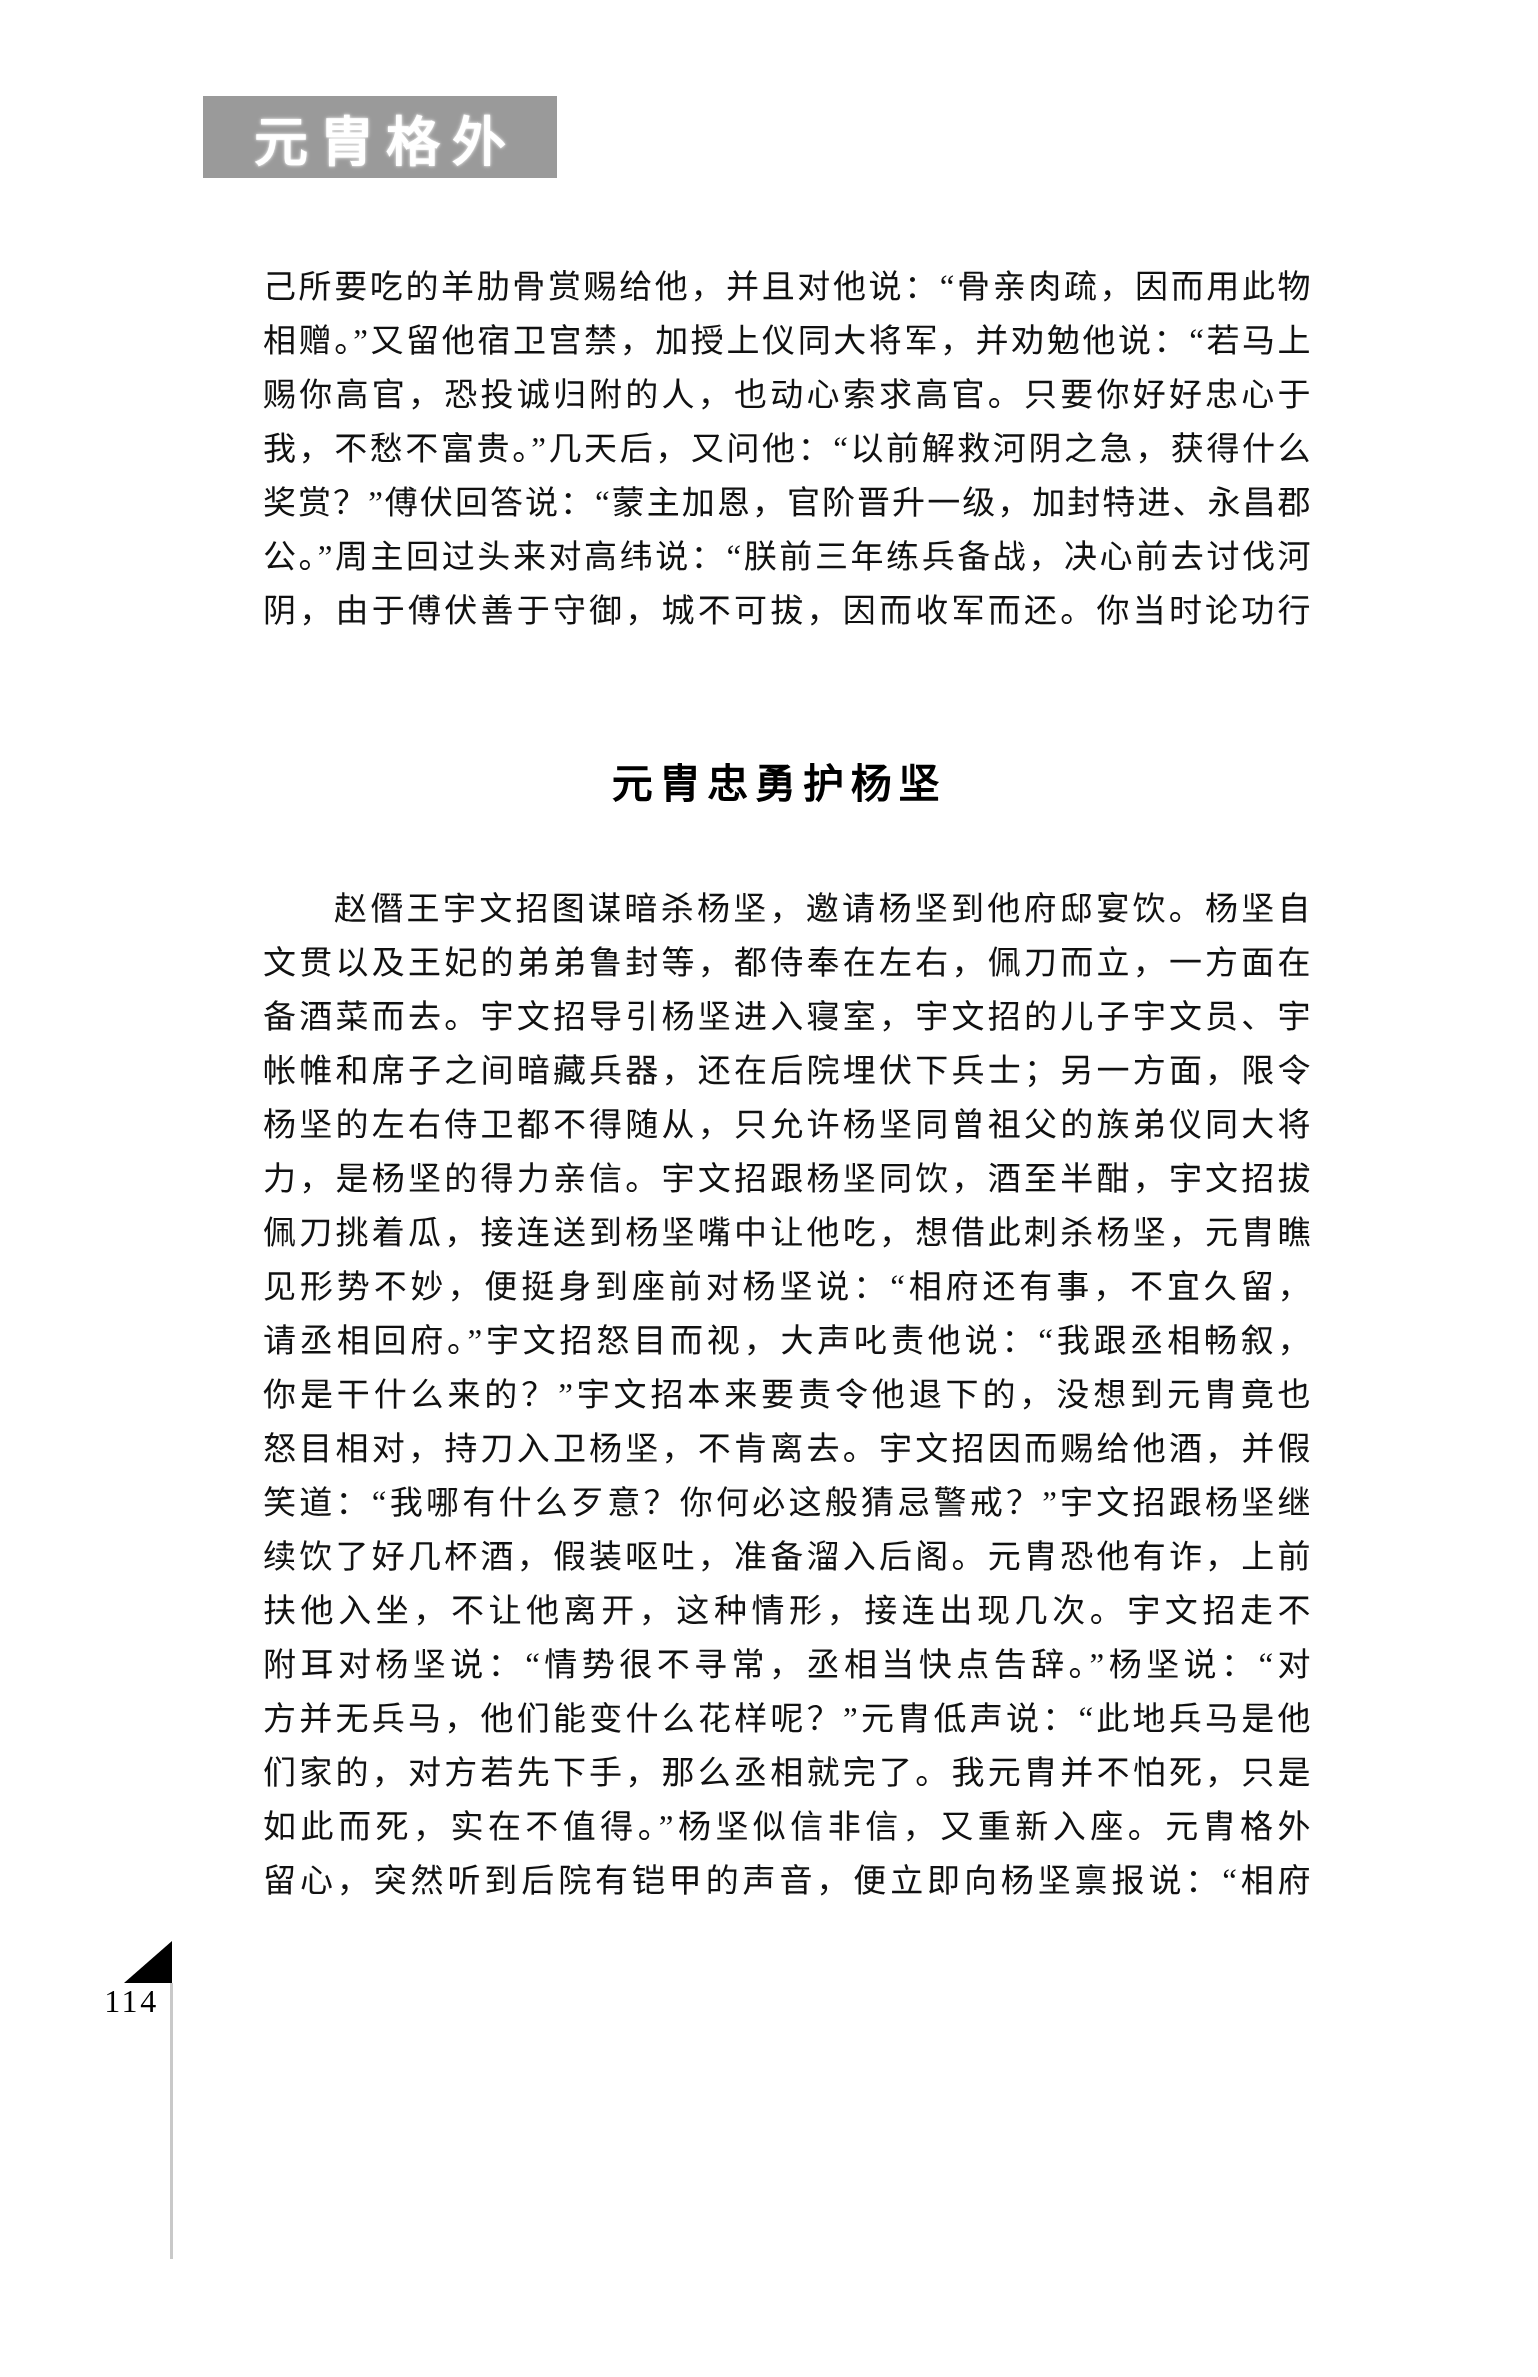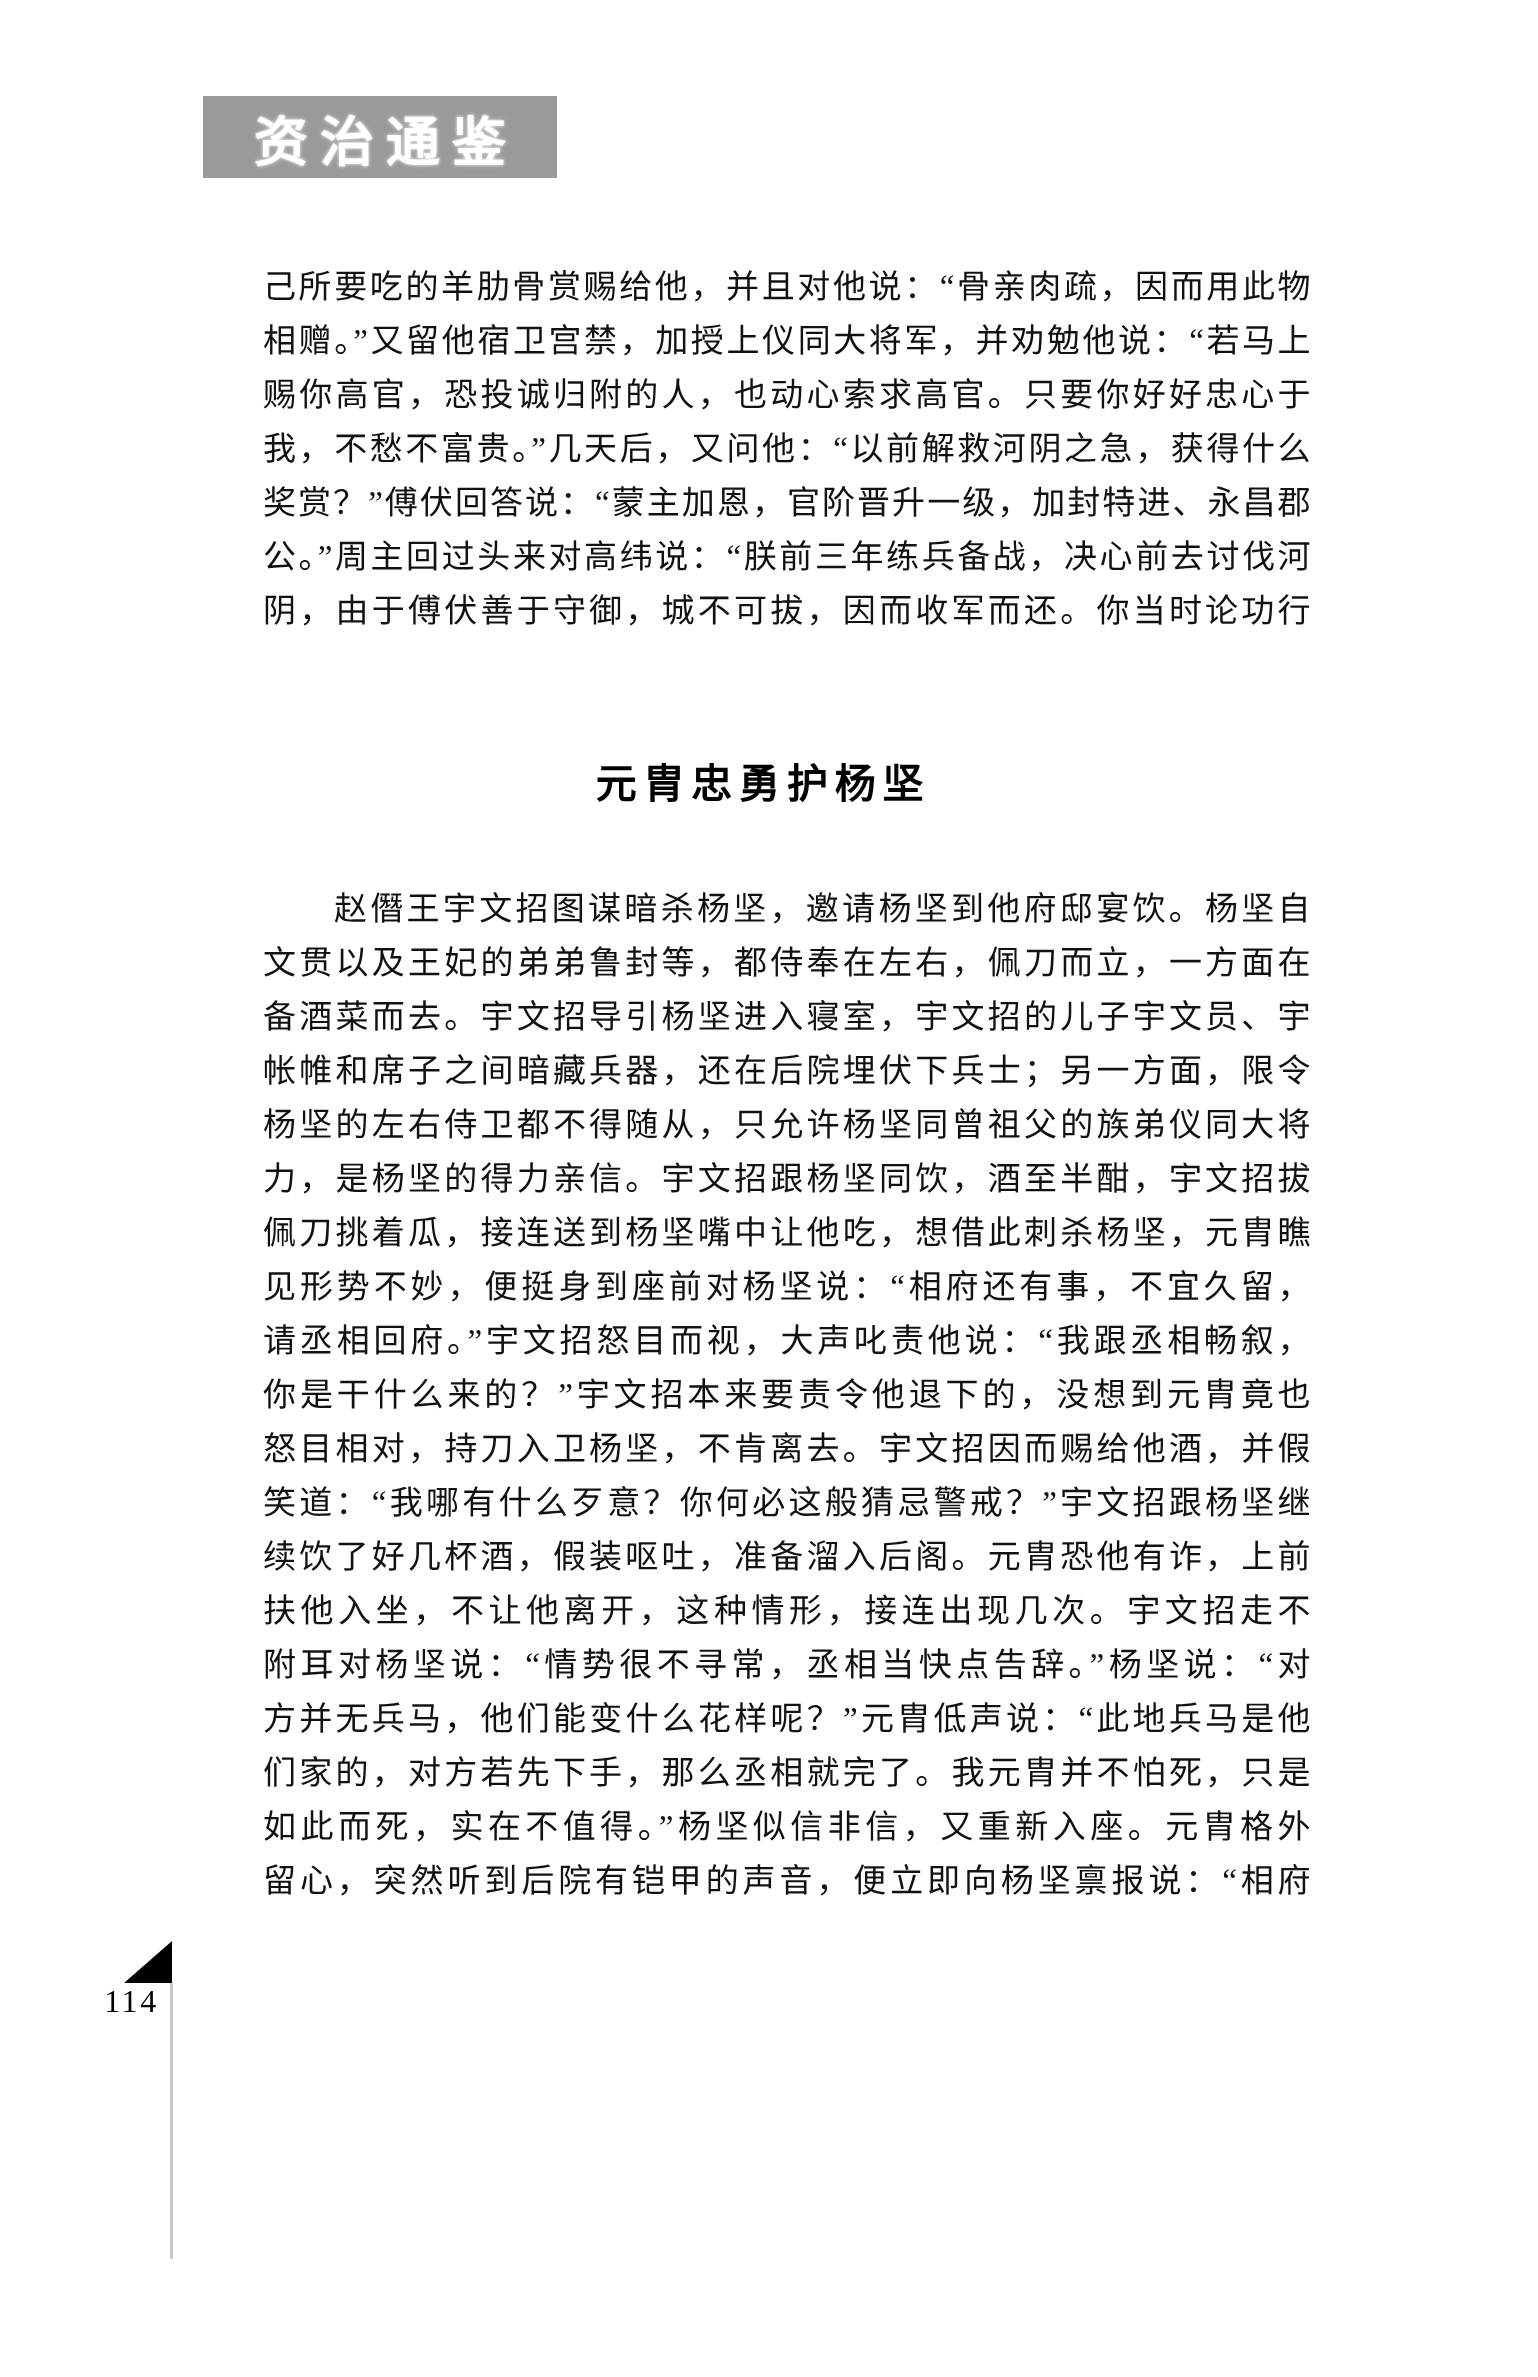--- a/index.html
+++ b/index.html
@@ -55,21 +55,21 @@
   }
   .tline-last{
     text-align:left;
     text-align-last:left;
   }
   .tline-indent{
     text-indent:71px;
   }
   
   .heading{
-    position:absolute;left:239px;top:757px;width:1048px;height:54px;
+    position:absolute;left:255px;top:757px;width:1048px;height:54px;
     line-height:54px;
     text-align:center;
     font-family:"Liberation Sans","DejaVu Sans",sans-serif;
     font-weight:bold;
     font-size:41px;
     letter-spacing:6.8px;
     color:#000;
   }
   
   .corner-triangle{
@@ -92,21 +92,21 @@
     width:2.6px;height:276px;
     background:var(--rule);
   }
 </style>
 </head>
 <body>
 
 <div class="page">
 
   <div class="banner">
-    <span class="banner-text">资治通鉴</span>
+    <span class="banner-text">元胄格外</span>
   </div>
 
   <div class="column para-1">
       <div class="tline">己所要吃的羊肋骨赏赐给他，并且对他说：“骨亲肉疏，因而用此物</div>
       <div class="tline">相赠。”又留他宿卫宫禁，加授上仪同大将军，并劝勉他说：“若马上</div>
       <div class="tline">赐你高官，恐投诚归附的人，也动心索求高官。只要你好好忠心于</div>
       <div class="tline">我，不愁不富贵。”几天后，又问他：“以前解救河阴之急，获得什么</div>
       <div class="tline">奖赏？”傅伏回答说：“蒙主加恩，官阶晋升一级，加封特进、永昌郡</div>
       <div class="tline">公。”周主回过头来对高纬说：“朕前三年练兵备战，决心前去讨伐河</div>
       <div class="tline">阴，由于傅伏善于守御，城不可拔，因而收军而还。你当时论功行</div>

